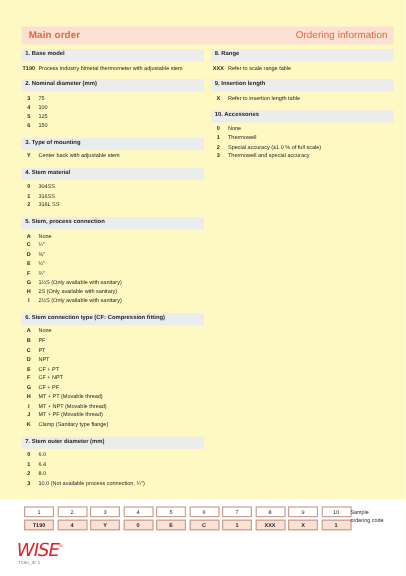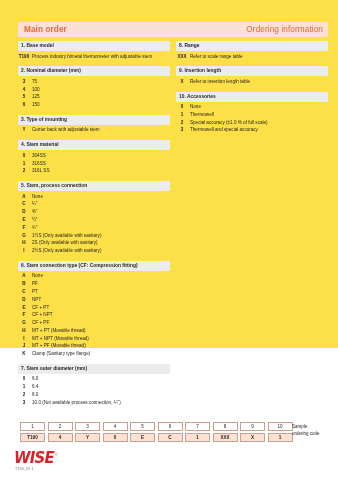--- a/index.html
+++ b/index.html
@@ -12,22 +12,22 @@
     height: 480px;
     font-family: "Liberation Sans", sans-serif;
     color: #231f20;
     position: relative;
     overflow: hidden;
   }
   .page {
     position: absolute;
     left: 0; top: 0;
     width: 338px;
-    height: 348px;
-    background: #fde047;
+    height: 416px;
+    background: #fef9c3;
   }
   
   .header-bar {
     position: absolute;
     left: 18px;
     top: 22px;
     width: 310px;
     height: 15px;
     background: #fae1d3;
     display: flex;
@@ -133,21 +133,21 @@
   
   .logo {
     position: absolute;
     left: 14px;
     top: 451px;
     display: flex;
     align-items: flex-start;
   }
   .logo-text {
     font-family: "DejaVu Sans", sans-serif;
-    font-weight: bold;
+    font-weight: normal;
     font-style: italic;
     font-size: 15px;
     color: #d8232a;
     letter-spacing: -0.8px;
     line-height: 1;
   }
   .logo-r {
     font-size: 4px;
     color: #d8232a;
     margin-left: 0.5px;

